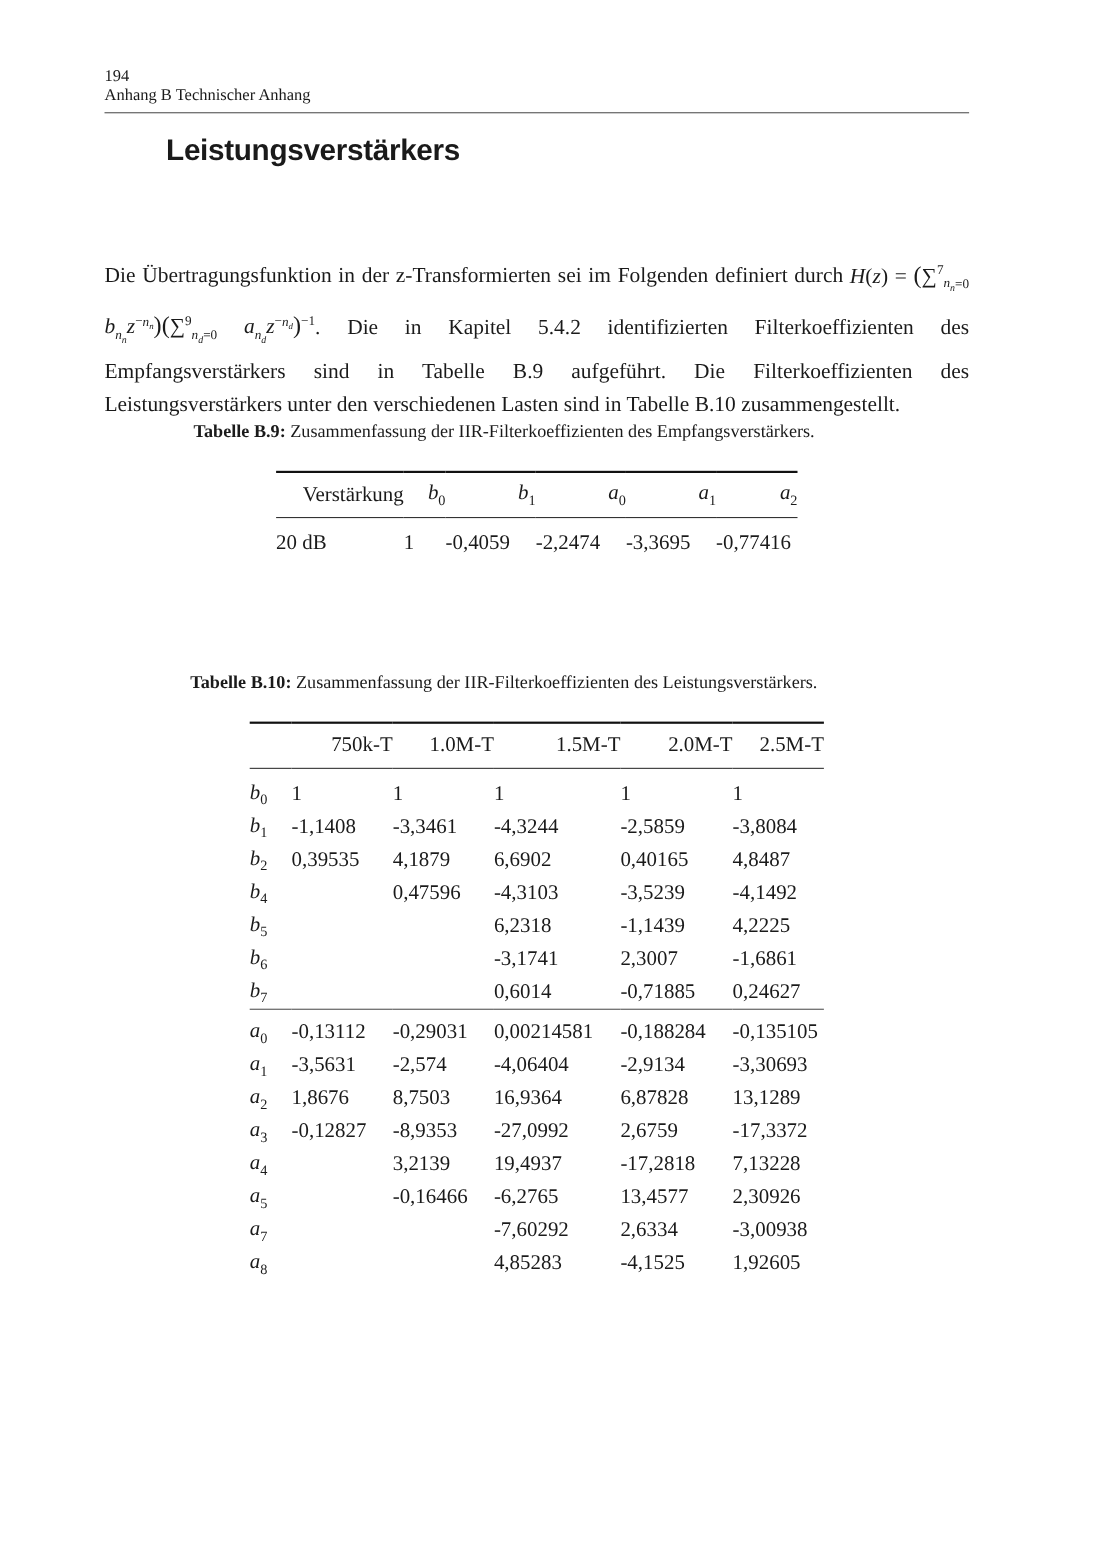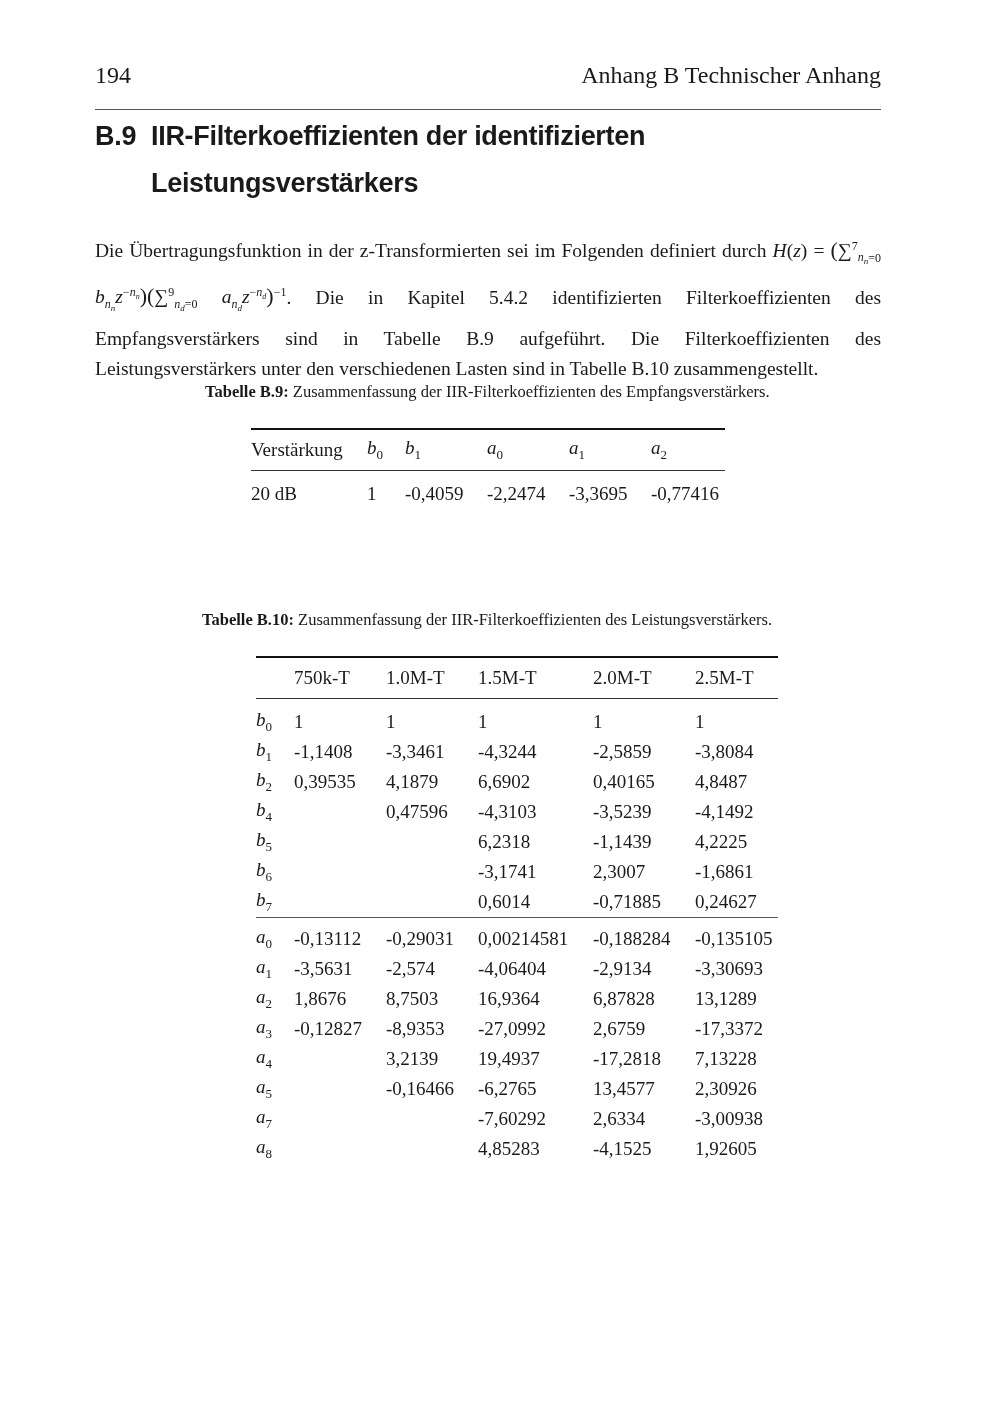--- a/index.html
+++ b/index.html
@@ -3,63 +3,62 @@
 <meta charset="utf-8">
 <style>
   html, body { margin: 0; padding: 0; background: #ffffff; }
   body {
     width: 1000px; height: 1414px; position: relative; overflow: hidden;
     font-family: "Liberation Serif", "DejaVu Serif", serif; color: #1a1a1a;
   }
   .header {
     position: absolute; left: 95px; top: 62px; width: 786px;
     display: flex; justify-content: space-between; align-items: baseline;
-    font-size: 24px; padding-bottom: 20px; border-bottom: 1px solid #555;
+    font-size: 15px; padding-bottom: 6px; border-bottom: 1px solid #555; flex-direction: column;
   }
   .section-title {
     position: absolute; left: 95px; top: 113px; width: 800px;
     font-family: "Liberation Sans", "DejaVu Sans", sans-serif; font-weight: bold;
     font-size: 27px; line-height: 47px; letter-spacing: -0.3px;
   }
   .section-title .num { display: inline-block; width: 56px; }
   .section-title .line2 { padding-left: 56px; }
   .body-text {
     position: absolute; left: 95px; top: 230px; width: 786px;
     font-size: 19.5px; line-height: 30px; text-align: justify;
   }
   .body-text i { font-style: italic; }
   .body-text sup, .body-text sub { font-size: 12px; }
   .caption {
-    position: absolute; font-size: 16.5px; white-space: nowrap; margin-left: 29px;
+    position: absolute; font-size: 16.5px; white-space: nowrap;
   }
   .caption b { font-weight: bold; }
   table.t {
     position: absolute; border-collapse: collapse; font-size: 19px;
   }
   table.t td, table.t th {
     padding: 0; text-align: left; font-weight: normal; white-space: nowrap;
     height: 30px;
   }
   table.t .top-rule td, table.t thead tr th { border-top: 2px solid #111; }
-  table.t thead th { border-bottom: 1px solid #333; height: 40px; }
+  table.t thead th { border-bottom: 1px solid #333; height: 40px; text-align: right; }
   table.t .gap td { height: 8px; }
   table.t .sep td { border-top: 1px solid #555; }
   .sym { font-style: italic; }
   .sym sub { font-style: normal; font-size: 13px; }
 </style>
 </head>
 <body>
 
 <div class="header">
   <span>194</span>
   <span>Anhang B  Technischer Anhang</span>
 </div>
 
 <div class="section-title">
-  <div><span class="num">B.9</span><span>IIR-Filterkoeffizienten der identifizierten</span></div>
   <div class="line2">Leistungsverstärkers</div>
 </div>
 
 <div class="body-text">
   <span>Die Übertragungsfunktion in der z-Transformierten sei im Folgenden definiert durch</span>
   <span><i>H</i>(<i>z</i>) = <span style="font-size:22px">(</span>∑<sup>7</sup><sub><i>n<sub style="font-size:9px">n</sub></i>=0</sub> <i>b</i><sub><i>n<sub style="font-size:9px">n</sub></i></sub><i>z</i><sup>−<i>n<sub style="font-size:8px">n</sub></i></sup><span style="font-size:22px">)</span><span style="font-size:22px">(</span>∑<sup>9</sup><sub><i>n<sub style="font-size:9px">d</sub></i>=0</sub> <i>a</i><sub><i>n<sub style="font-size:9px">d</sub></i></sub><i>z</i><sup>−<i>n<sub style="font-size:8px">d</sub></i></sup><span style="font-size:22px">)</span><sup>−1</sup></span><span>. Die in Kapitel 5.4.2 identifizierten Filterkoeffizienten des Empfangsverstärkers sind in Tabelle B.9 aufgeführt. Die Filterkoeffizienten des Leistungsverstärkers unter den verschiedenen Lasten sind in Tabelle B.10 zusammengestellt.</span>
 </div>
 
 <div class="caption" style="left:176px; top:382px;">
   <b>Tabelle B.9:</b><span> Zusammenfassung der IIR-Filterkoeffizienten des Empfangsverstärkers.</span>
@@ -96,21 +95,21 @@
       <td>-3,3695</td>
       <td>-0,77416</td>
     </tr>
   </tbody>
 </table>
 
 <div class="caption" style="left:173px; top:610px;">
   <b>Tabelle B.10:</b><span> Zusammenfassung der IIR-Filterkoeffizienten des Leistungsverstärkers.</span>
 </div>
 
-<table class="t" id="tb10" style="left:227px; top:656px; width:522px;margin-left:29px;">
+<table class="t" id="tb10" style="left:227px; top:656px; width:522px;">
   <colgroup>
     <col style="width:38px">
       <col style="width:92px">
       <col style="width:92px">
       <col style="width:115px">
       <col style="width:102px">
       <col>
   </colgroup>
   <thead>
     <tr>

